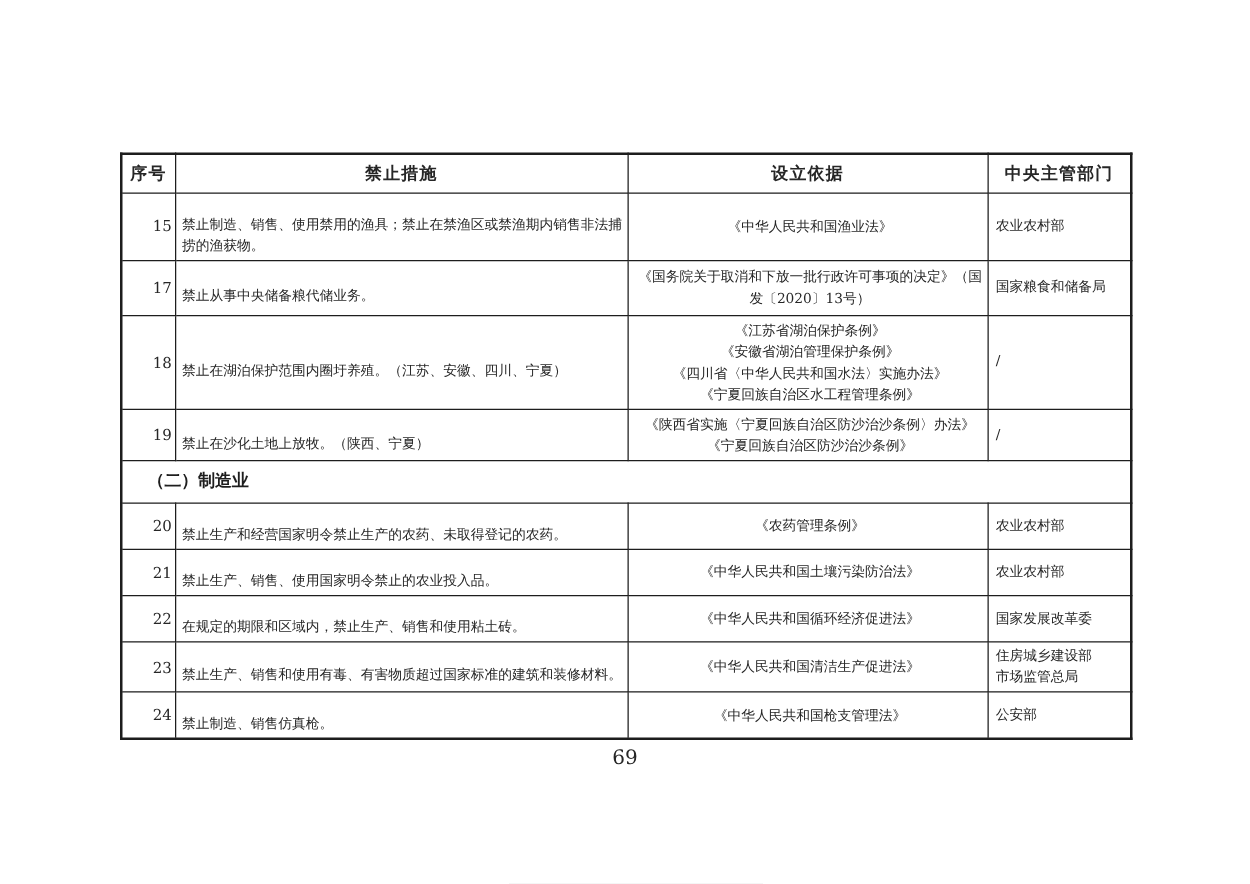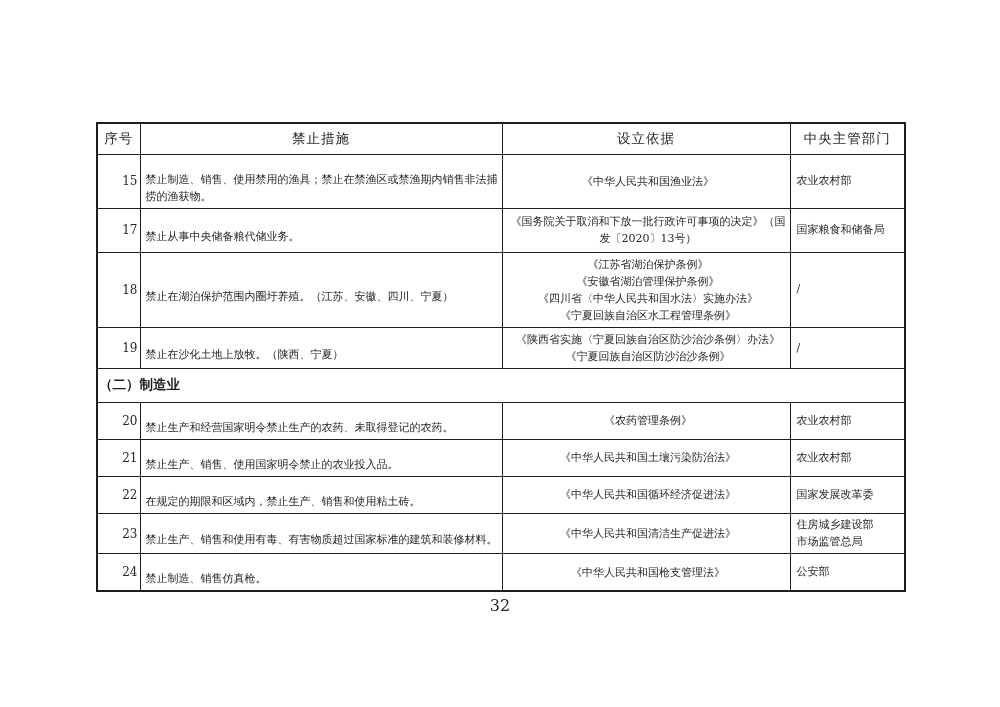--- a/index.html
+++ b/index.html
@@ -23,21 +23,21 @@
     border: 2px solid #1d1d1d;
   }
   .doc-table th, .doc-table td {
     border: 1px solid #1d1d1d;
     vertical-align: middle;
     overflow: hidden;
     word-break: break-all;
   }
   .doc-table th {
     font-size: 13.5px;
-    font-weight: normal;
+    font-weight: bold;
     text-align: center;
     padding: 2px;
     letter-spacing: 1px;
   }
   td.c-no {
     text-align: right;
     font-size: 12px;
     padding: 2px;
   }
   td.c-measure {
@@ -56,21 +56,21 @@
     font-size: 11px;
     line-height: 1.5;
     padding: 3px 2px 3px 6px;
     text-align: left;
   }
   tr.section-row td {
     font-family: "DejaVu Sans", "Liberation Sans", sans-serif;
     font-weight: bold;
     font-size: 13.5px;
     text-align: left;
-    padding: 4px 4px 4px 1px;
+    padding: 4px 4px 4px 20px;
     color: #1e1e1e;
   }
   .page-number {
     position: absolute;
     top: 596px;
     left: 96px;
     width: 808px;
     text-align: center;
     font-size: 16px;
     color: #262626;
@@ -202,15 +202,15 @@
         <div>《中华人民共和国枪支管理法》</div>
       </td>
       <td class="c-dept">
         <div>公安部</div>
       </td>
     </tr>
 
   </tbody>
     </table>
 
-  <div class="page-number">32</div>
+  <div class="page-number">69</div>
 
 </div>
 
 </body></html>

